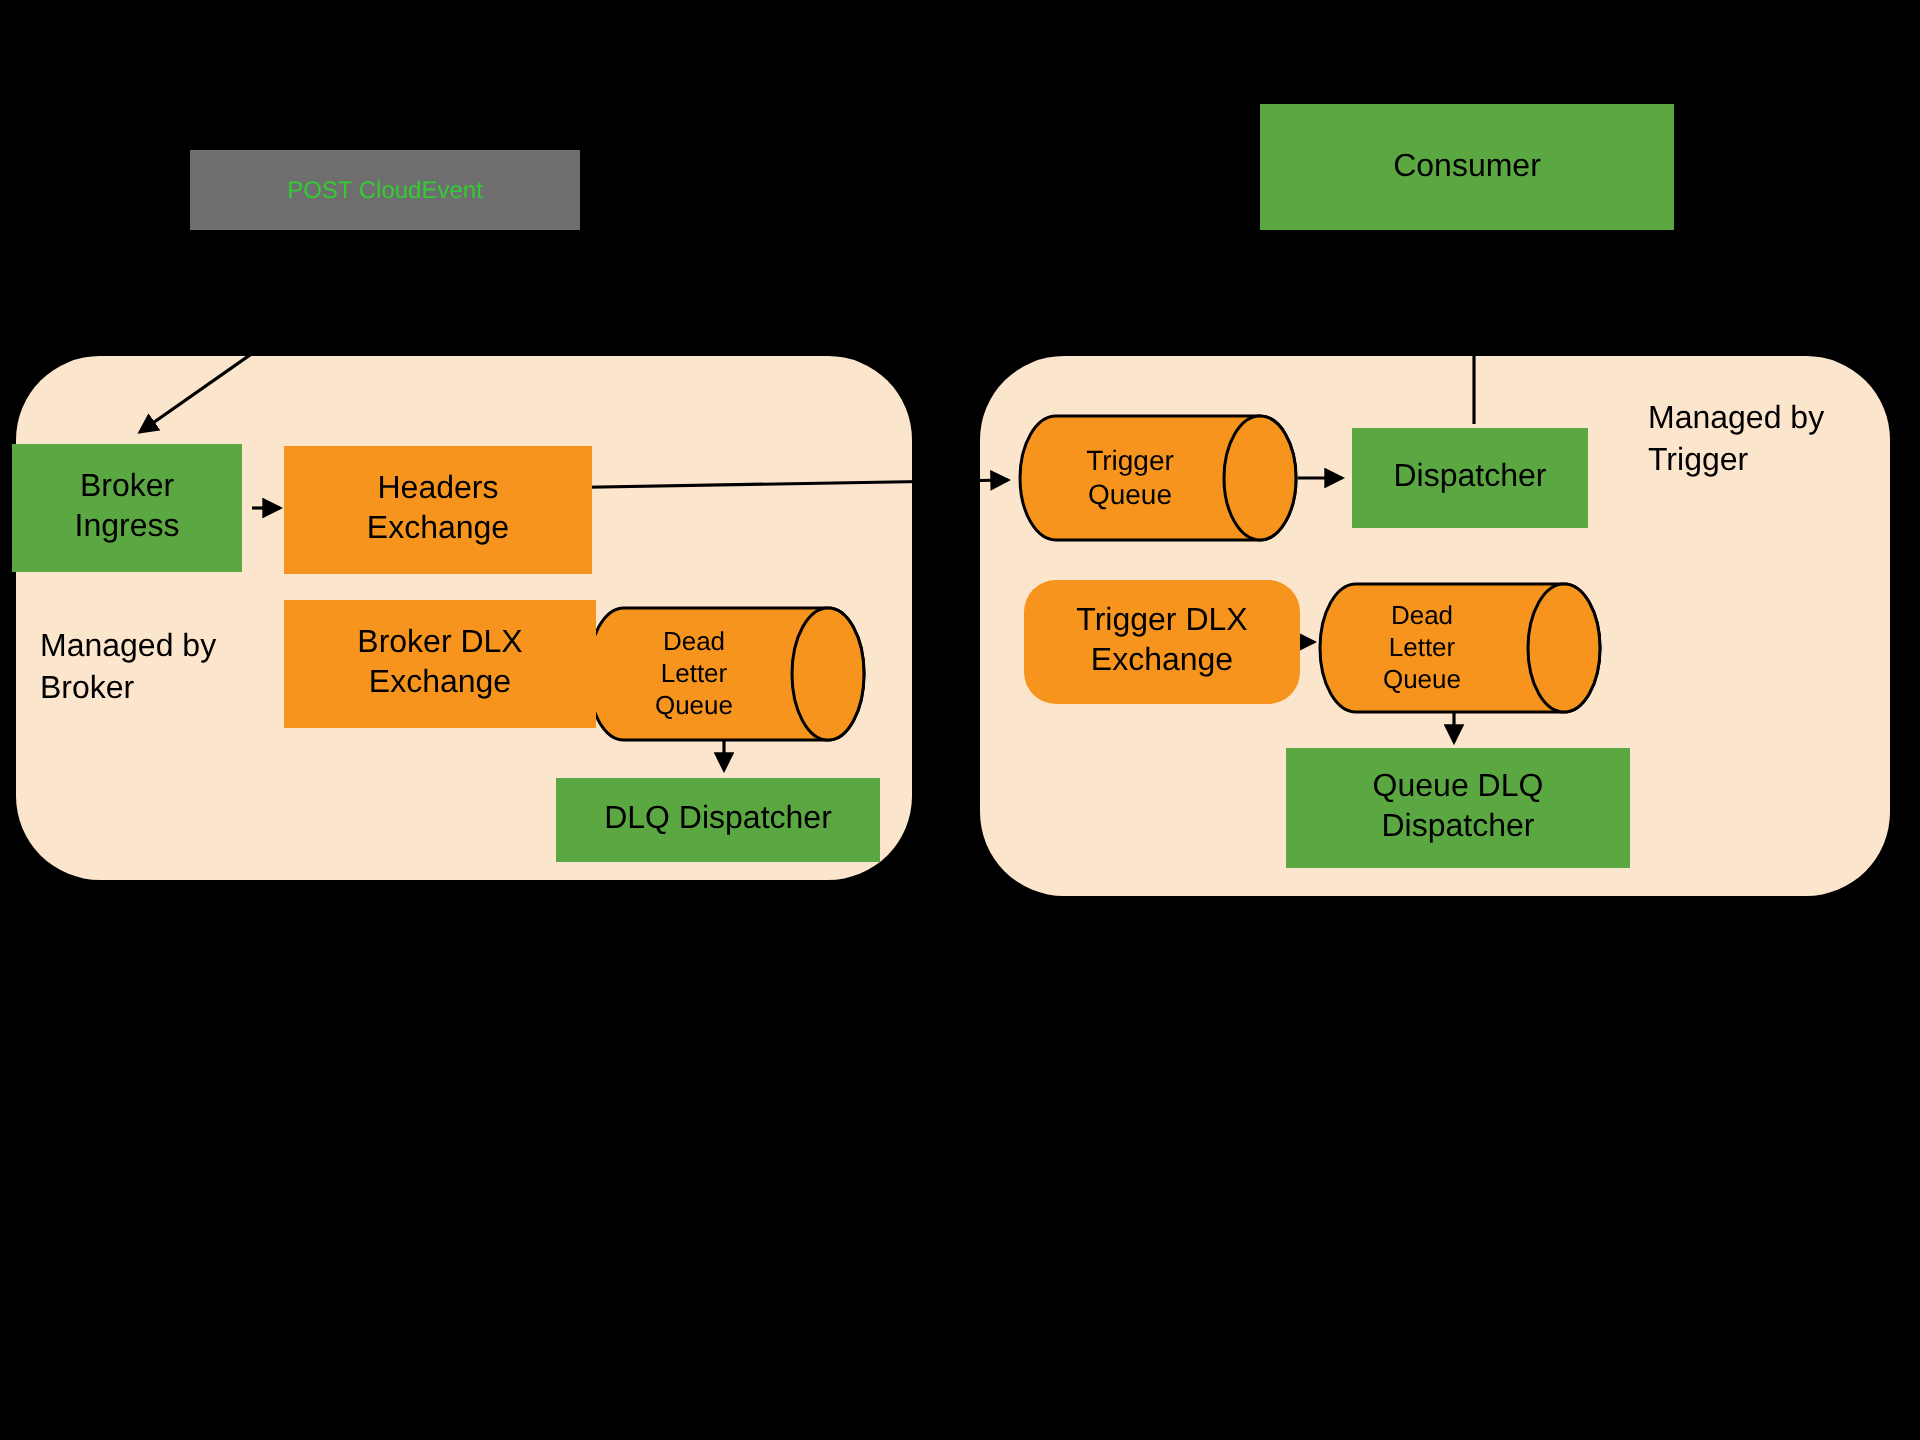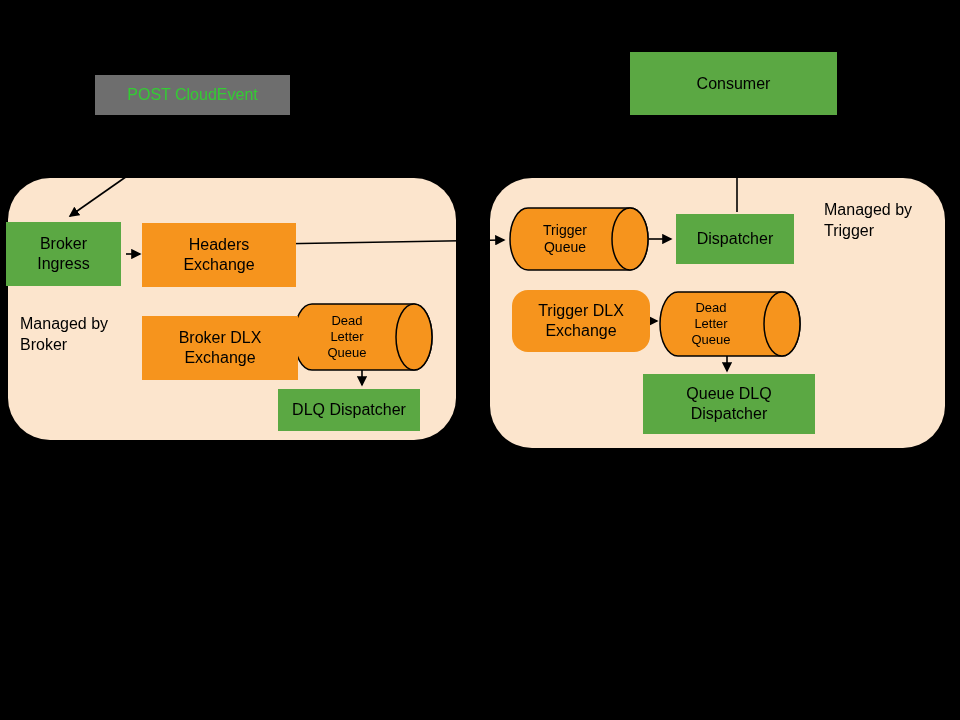--- a/index.html
+++ b/index.html
@@ -27,21 +27,21 @@
   .cyl{fill:var(--color-orange);stroke:var(--color-line);stroke-width:1.5;}
   .connector{stroke:var(--color-line);stroke-width:1.6;fill:none;}
   .box{
     position:absolute;display:flex;align-items:center;justify-content:center;
     text-align:center;z-index:3;font-size:16px;line-height:1.25;
     padding:0 10px;box-sizing:border-box;
   }
   .green{background:var(--color-green);}
   .orange{background:var(--color-orange);}
   .gray{background:var(--color-gray);}
-  .post-text{color:var(--color-post_text);font-size:16px;}
+  .post-text{color:var(--color-post_text);font-size:12px;}
   .note{
     position:absolute;z-index:3;font-size:16px;line-height:1.3;
     color:var(--color-text);
   }
   .cyl-label{
     position:absolute;z-index:3;display:flex;align-items:center;justify-content:center;
     text-align:center;font-size:13px;line-height:1.25;color:var(--color-text);
   }
 </style>
 </head>
@@ -92,27 +92,27 @@
 <div class="box green" style="left:6px;top:222px;width:115px;height:64px;">
   <span>Broker Ingress</span>
 </div>
 
 <div class="box orange" style="left:142px;top:223px;width:154px;height:64px;">
   <span>Headers Exchange</span>
 </div>
 
 <div class="note" style="left:20px;top:314px;width:112px;">Managed by Broker</div>
 
-<div class="box orange" style="left:142px;top:300px;width:156px;height:64px;margin-top:16px;">
+<div class="box orange" style="left:142px;top:300px;width:156px;height:64px;">
   <span>Broker DLX Exchange</span>
 </div>
 
 <div class="cyl-label" style="left:317px;top:304px;width:60px;height:66px;">Dead Letter Queue</div>
 
-<div class="box green" style="left:278px;top:389px;width:142px;height:42px;">
+<div class="box green" style="left:278px;top:389px;width:162px;height:42px;">
   <span>DLQ Dispatcher</span>
 </div>
 
 <div class="cyl-label" style="left:530px;top:208px;width:70px;height:62px;font-size:14px;">Trigger Queue</div>
 
 <div class="box green" style="left:676px;top:214px;width:118px;height:50px;">
   <span>Dispatcher</span>
 </div>
 
 <div class="note" style="left:824px;top:200px;width:110px;">Managed by Trigger</div>

